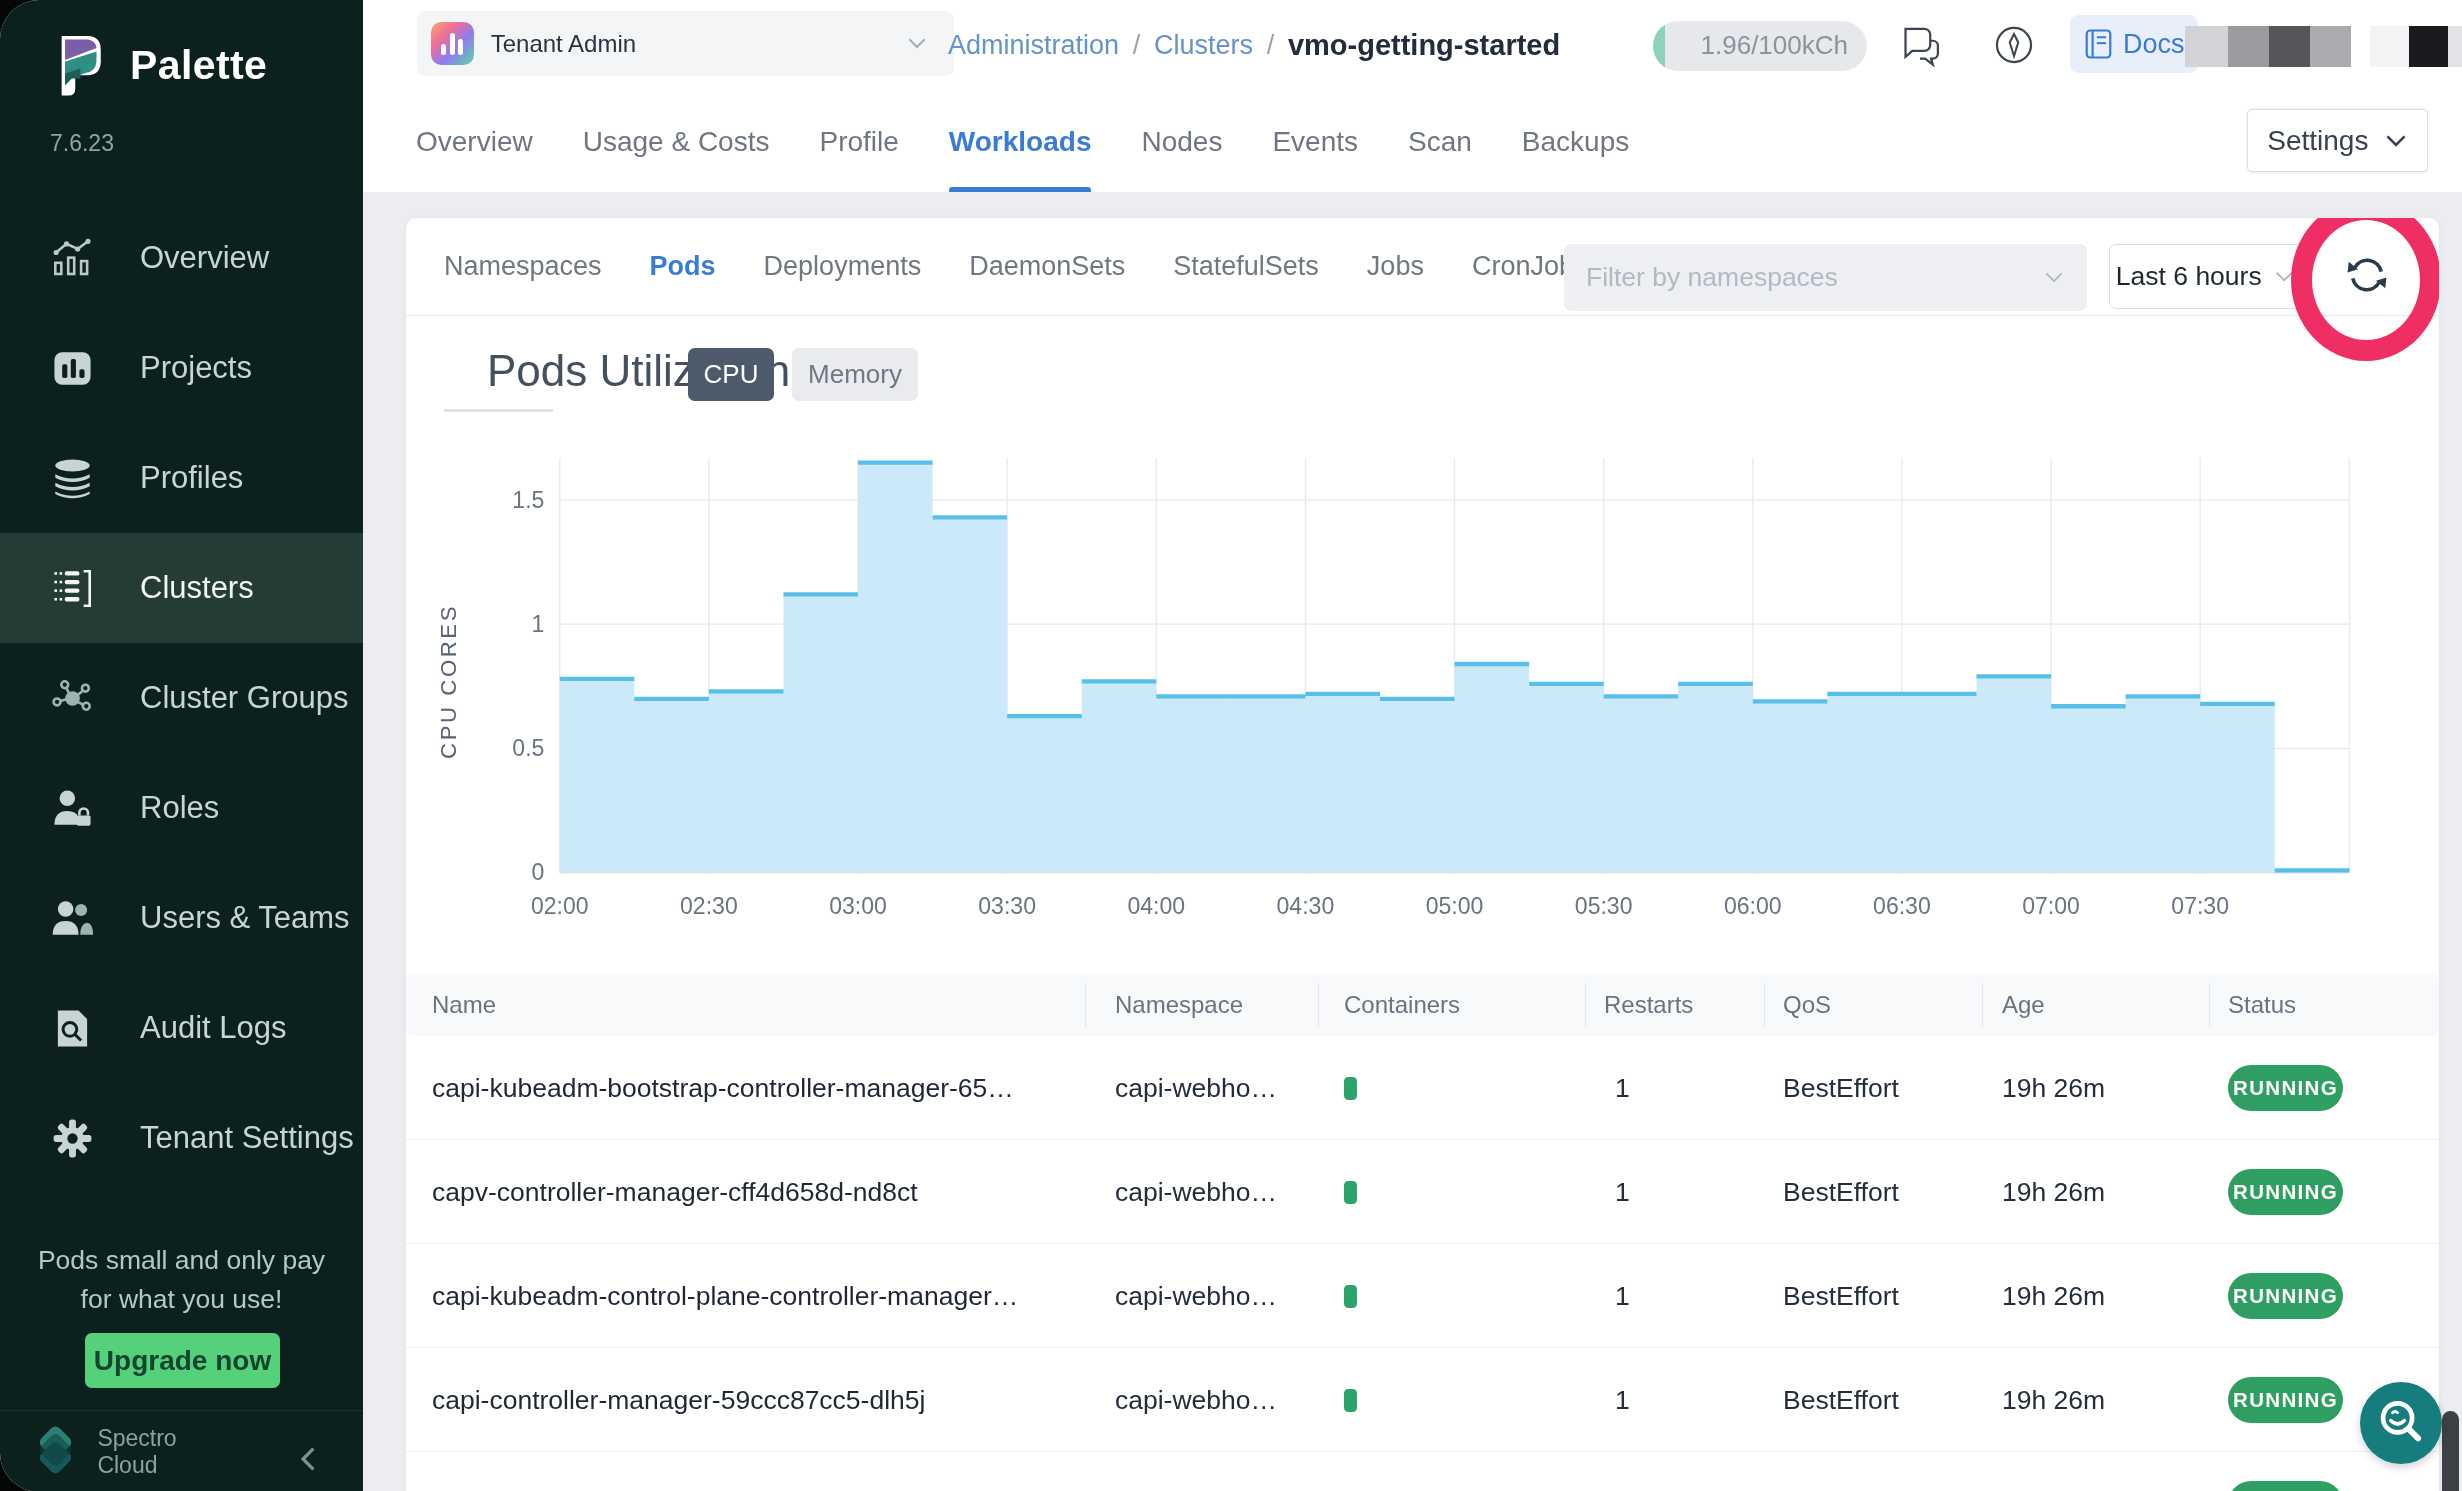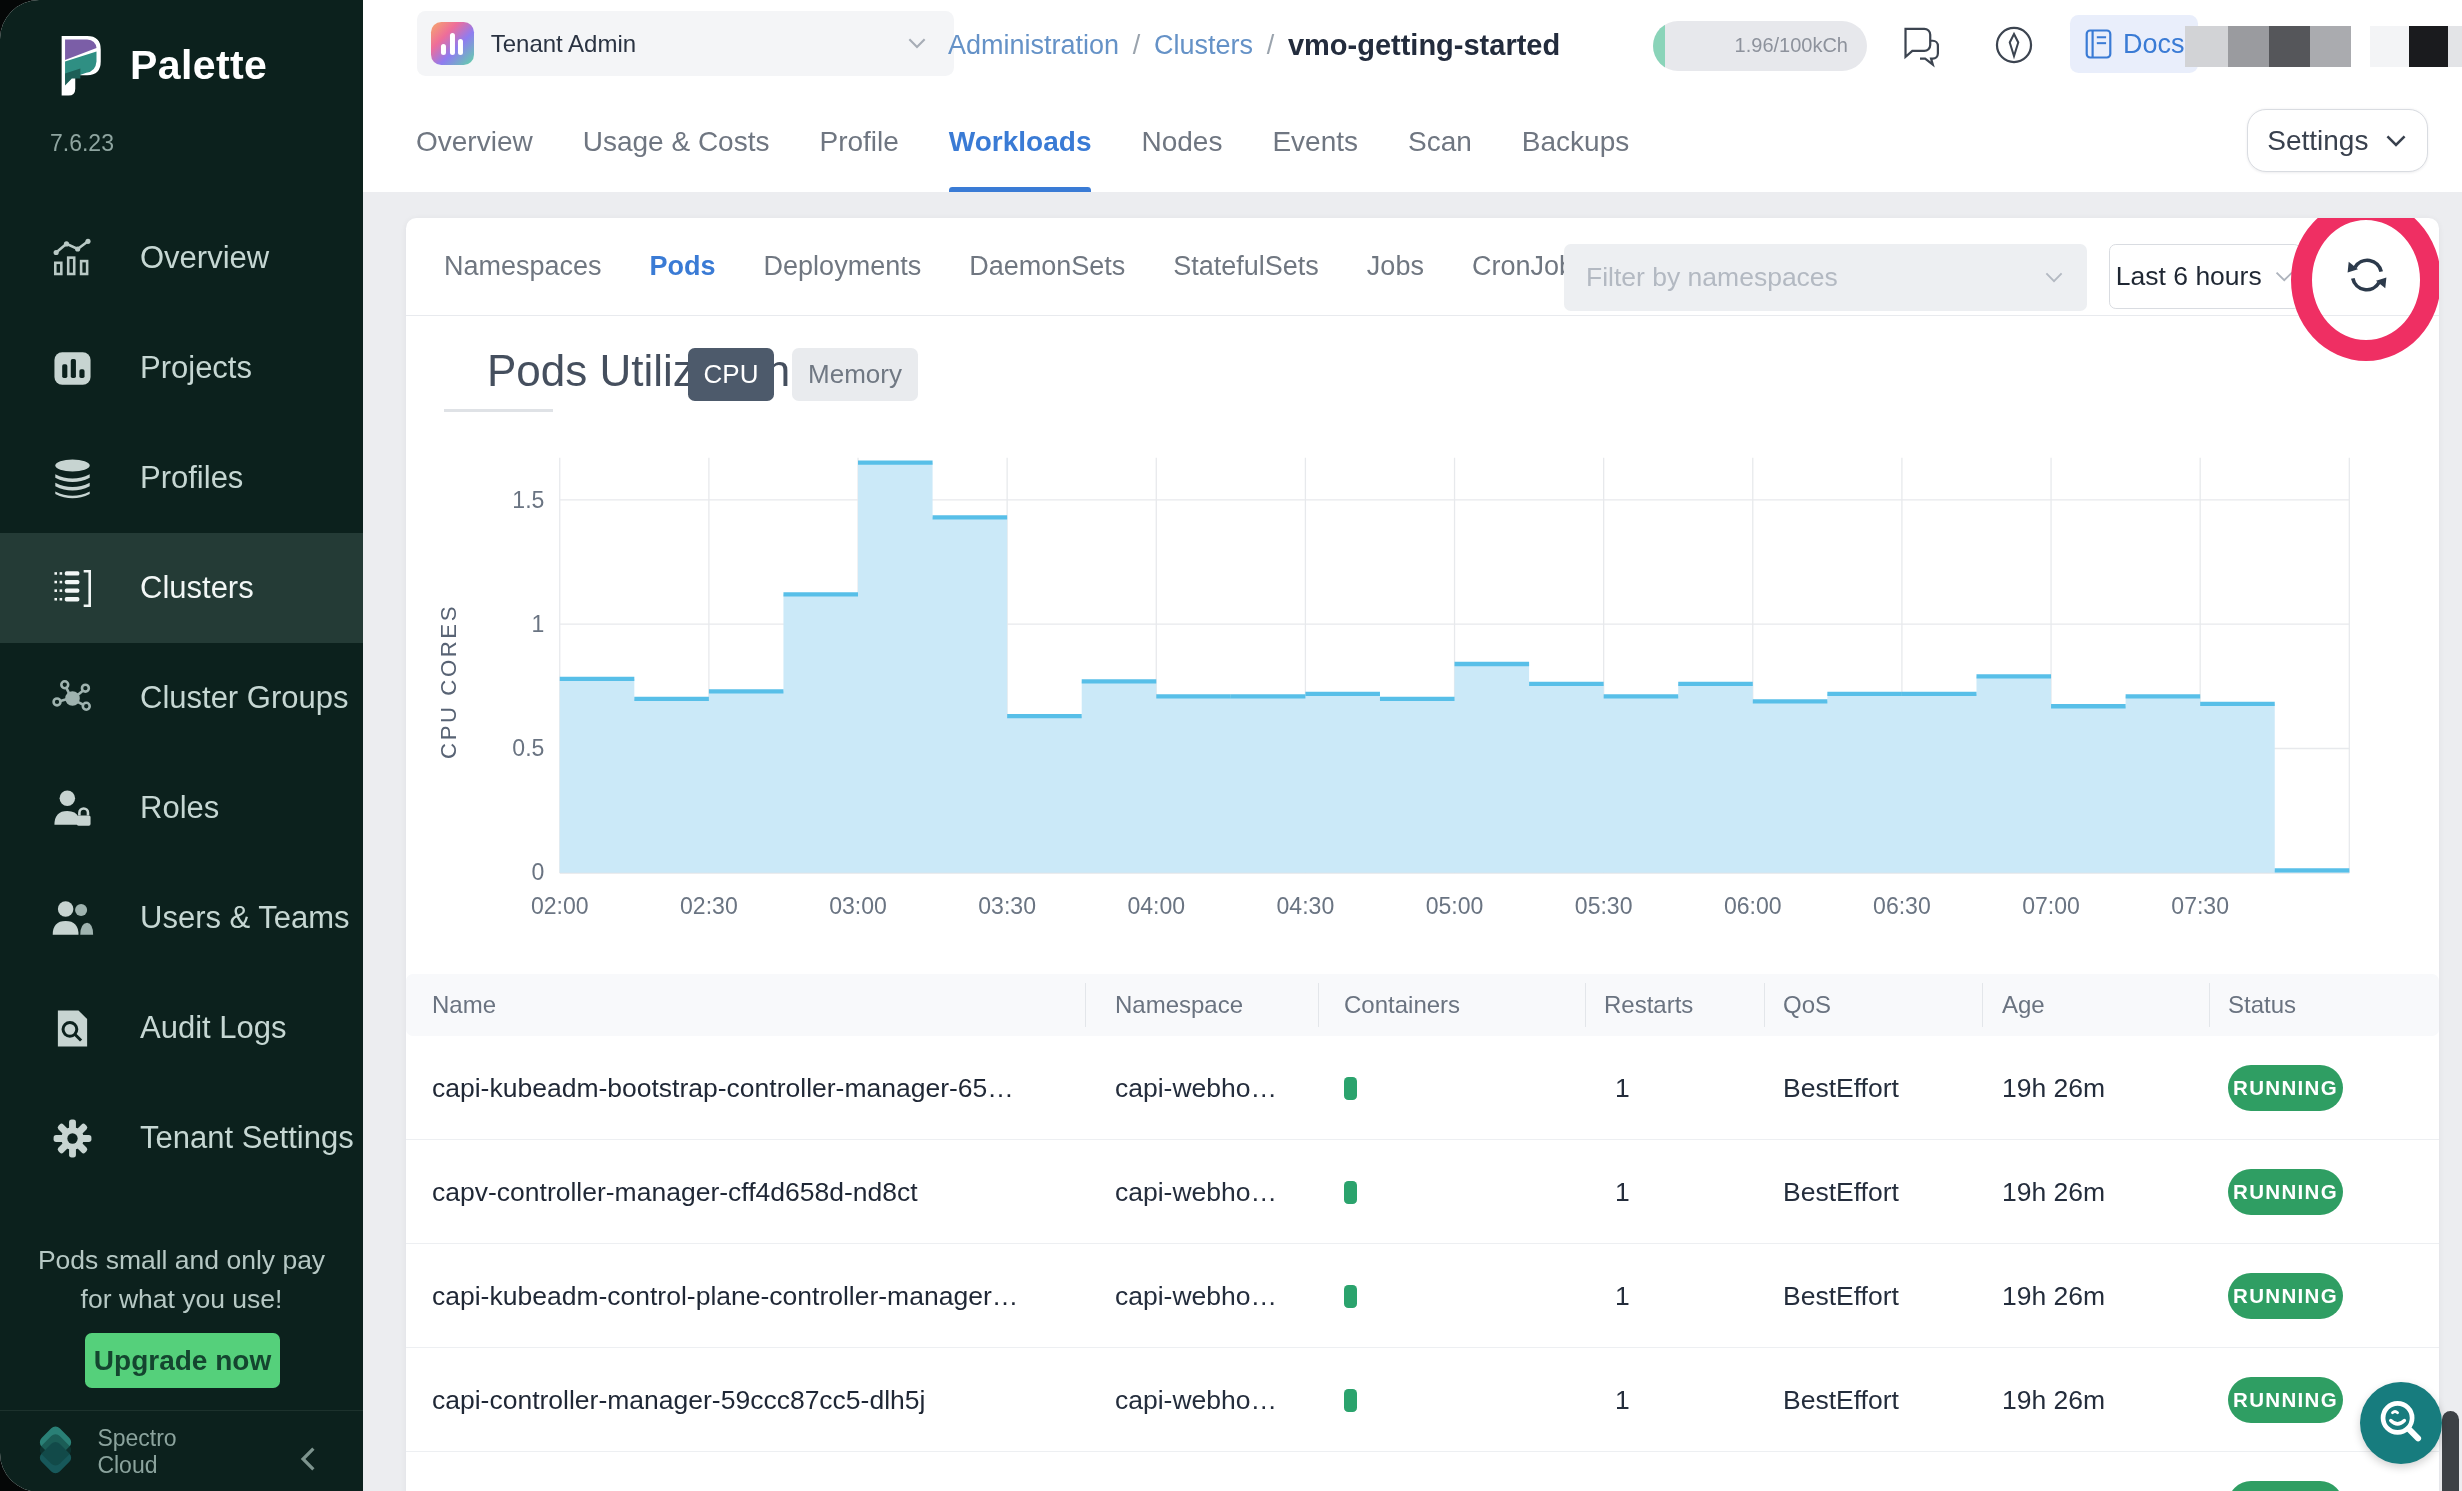--- a/index.html
+++ b/index.html
@@ -38,35 +38,35 @@
   .scope-icon .bars { position:absolute; left:50%; top:50%; transform:translate(-50%,-50%); display:flex; gap:3.4px; align-items:flex-end; height:22px; }
   .scope-icon .bars i { width:5.1px; background:#fff; border-radius:2.6px; display:block; }
   .scope-label { font-size:24px; color:#2a3342; margin-left:17px; }
   .scope-caret { margin-left:auto; color:#a7adb6; }
   .breadcrumb { position:absolute; left:585px; top:0; height:90px; display:flex; align-items:center; gap:13.7px; font-size:27px; }
   .crumb-link { color:#6592c7; cursor:pointer; }
   .crumb-sep { color:#9aa3ad; }
   .crumb-current { color:#232c3d; font-weight:bold; font-size:29px; }
 
   .usage-pill { position:absolute; left:1290px; top:20.5px; width:214px; height:50px; background:#e7e8ec; border-radius:26px;
-                display:flex; align-items:center; justify-content:flex-end; padding-right:19px; font-size:20px; color:#8d929c; overflow:hidden; }
+                display:flex; align-items:center; justify-content:flex-end; padding-right:19px; font-size:26px; color:#8d929c; overflow:hidden; }
   .usage-pill .spark { position:absolute; left:0; top:0; bottom:0; width:12px; background:#3ec28f; opacity:.55; border-radius:26px 0 0 26px; }
   .hd-icon { position:absolute; top:22px; width:46px; height:46px; cursor:pointer; }
   .docs-btn { position:absolute; left:1707px; top:15.4px; width:128px; height:58px; background:#e9eefb; border-radius:8.5px;
               display:flex; align-items:center; justify-content:center; gap:10.3px; color:#3a7bd5; font-size:27px; cursor:pointer; }
   .redacted { position:absolute; left:1822px; top:26px; height:41px; display:flex; align-items:center; }
   .redacted i { display:block; height:41px; }
 
   .tabs-row { position:absolute; left:0; right:0; top:90px; height:103px; background:#fff; display:flex; align-items:center;
               padding-left:53px; gap:50px; }
   .tab { font-size:28px; color:#6f7681; height:103px; display:flex; align-items:center; position:relative; cursor:pointer; white-space:nowrap; }
   .tab.active { color:#3a7bd5; font-weight:bold; }
   .tab.active::after { content:""; position:absolute; left:0; right:0; bottom:0; height:6px; background:#3a7bd5; border-radius:3.4px 3.4px 0 0; }
   .settings-btn { position:absolute; right:34px; top:109px; width:181px; height:63px; background:#fff; border:0.9px solid #d9dce1;
-                  border-radius:19px; display:flex; align-items:center; justify-content:center; gap:15.4px; font-size:28px; color:#39414e;
+                  border-radius:5px; display:flex; align-items:center; justify-content:center; gap:15.4px; font-size:28px; color:#39414e;
                   box-shadow:0 0.9px 2.6px rgba(20,30,50,.08); cursor:pointer; }
 
   .content { position:absolute; left:0; right:0; top:192px; bottom:0; background:#ecedf0; }
   .card { position:absolute; left:43px; top:26px; width:2033px; height:1367px; background:#fff; border-radius:10.3px;
           box-shadow:0 1.7px 6.8px rgba(25,35,55,.06); }
 
   .subtabs { position:absolute; left:0; right:0; top:0; height:98px; border-bottom:1.7px solid #e8eaee;
              display:flex; align-items:center; padding-left:38px; gap:48px; overflow:hidden; }
   .subtab { font-size:27px; color:#707781; height:122px; display:flex; align-items:center; position:relative; cursor:pointer; white-space:nowrap; }
   .subtab.active { color:#3a7bd5; font-weight:bold; }

